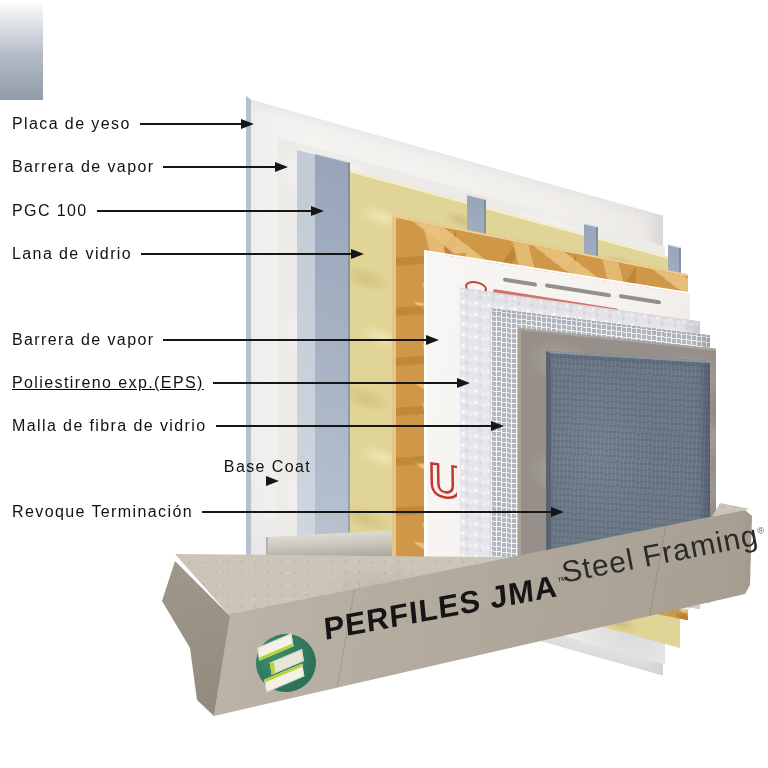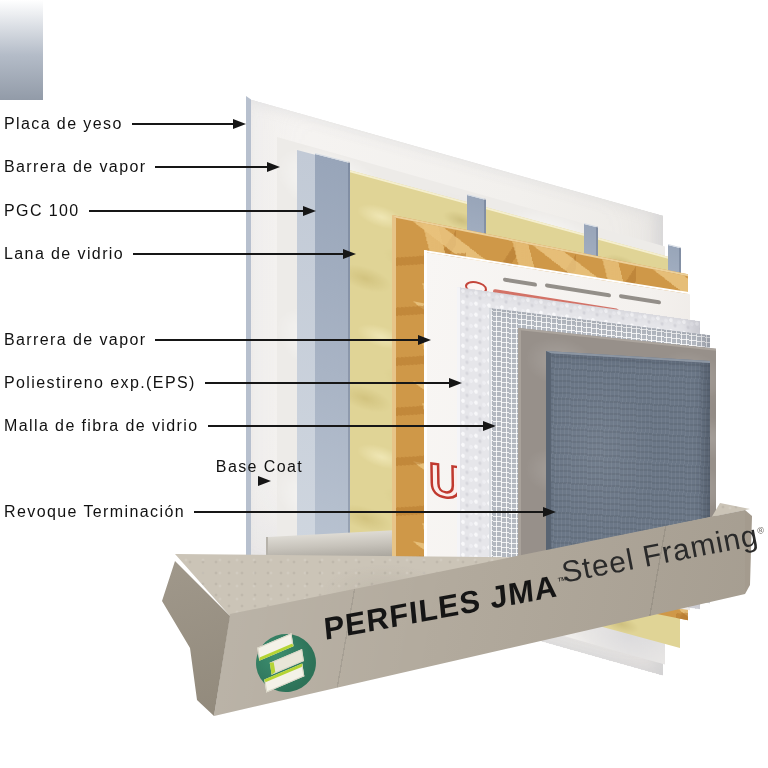--- a/index.html
+++ b/index.html
@@ -151,21 +151,21 @@
   .profile { position:absolute; background:#f4f2e8; border:1px solid #d9d6c6; }
   #prof1 { left:4px; top:5px; width:36px; height:13px; transform:skewY(-14deg);
     border-bottom:3px solid #b5d434; }
   #prof2 { left:14px; top:22px; width:34px; height:12px; transform:skewY(-14deg);
     background:#e9e6d8; border-left:4px solid #b5d434; }
   #prof3 { left:6px; top:37px; width:40px; height:13px; transform:skewY(-14deg);
     border-top:3px solid #b5d434; }
 
   
   #callouts { position:absolute; inset:0; z-index:30; }
-  .callout { position:absolute; left:4px; display:flex; align-items:center; height:22px; }
+  .callout { position:absolute; left:12px; display:flex; align-items:center; height:22px; }
   .callout-label { font-size:16px; letter-spacing:1.4px; color:#111111;
     white-space:nowrap; padding-right:9px; }
   .callout-line { flex:1; height:2px; background:#161616; }
   .callout-head { width:0; height:0; border-left:13px solid #161616;
     border-top:5.5px solid transparent; border-bottom:5.5px solid transparent; }
 </style>
 </head>
 <body>
 
 <div class="scene">
@@ -239,21 +239,21 @@
       <span class="callout-head"></span>
     </div>
 
 
     <div class="callout" style="top: 329px; width: 427px;">
       <span class="callout-label">Barrera de vapor</span>
       <span class="callout-line"></span>
       <span class="callout-head"></span>
     </div>
 
-    <div class="callout" style="top: 372px; width: 458px;">
+    <div class="callout" style="top: 372px; width: 458px; text-decoration: underline;">
       <span class="callout-label">Poliestireno exp.(EPS)</span>
       <span class="callout-line"></span>
       <span class="callout-head"></span>
     </div>
 
     <div class="callout" style="top: 415px; width: 492px;">
       <span class="callout-label">Malla de fibra de vidrio</span>
       <span class="callout-line"></span>
       <span class="callout-head"></span>
     </div>

